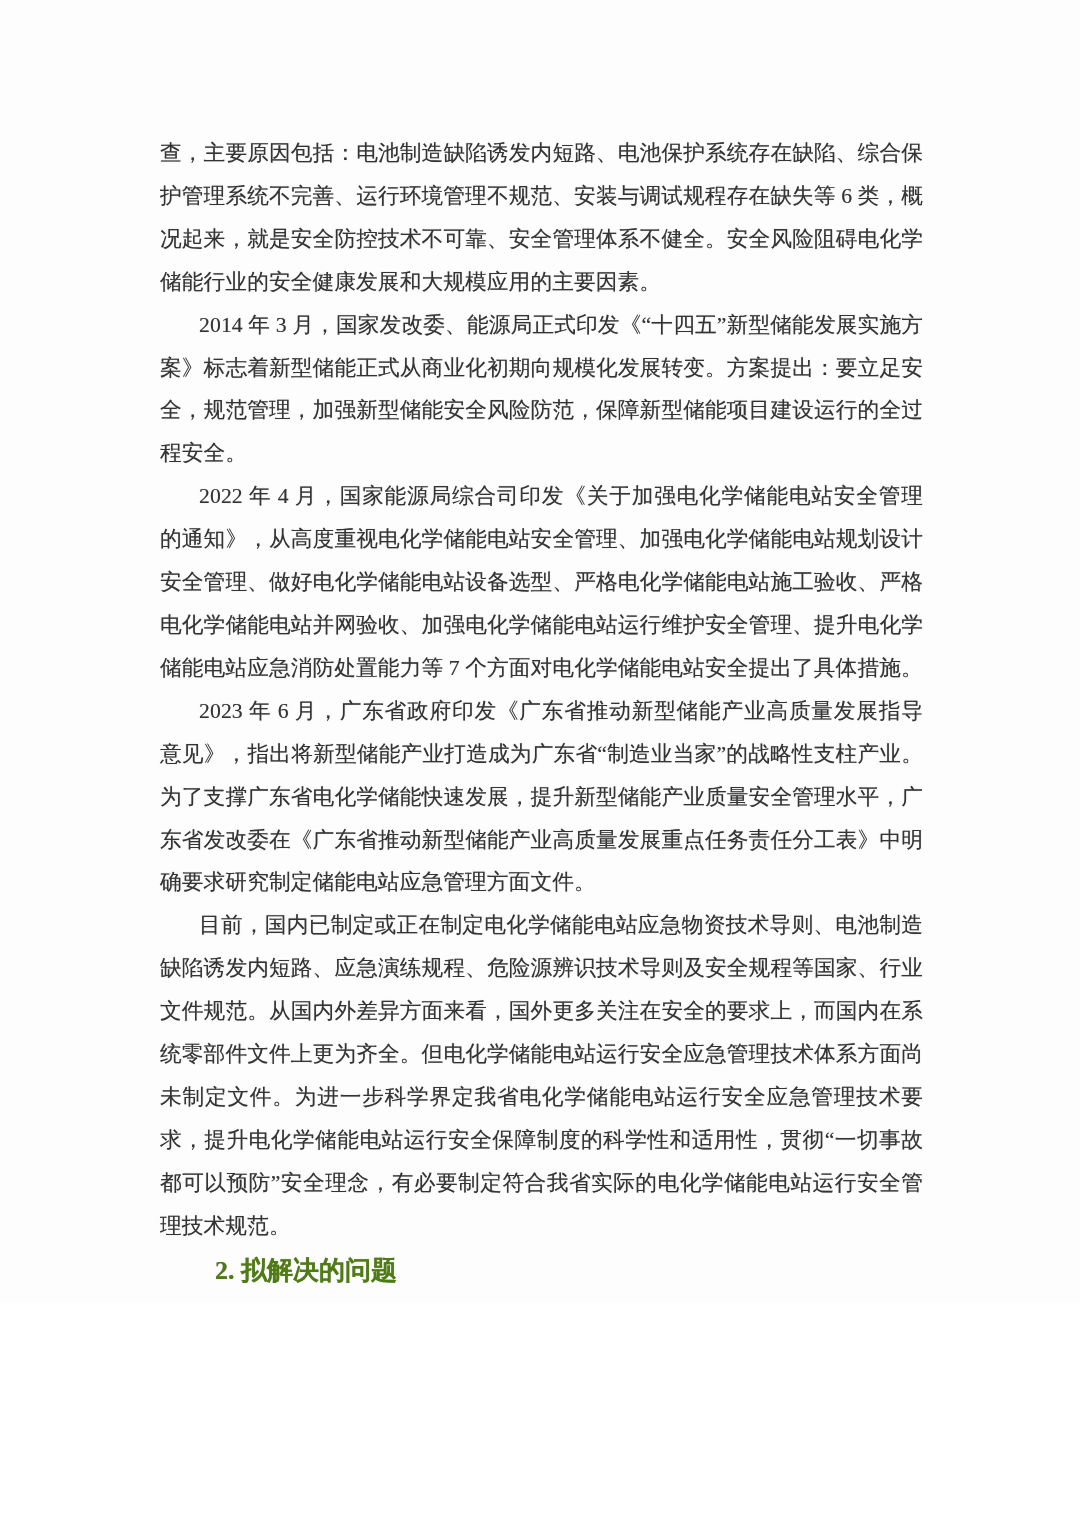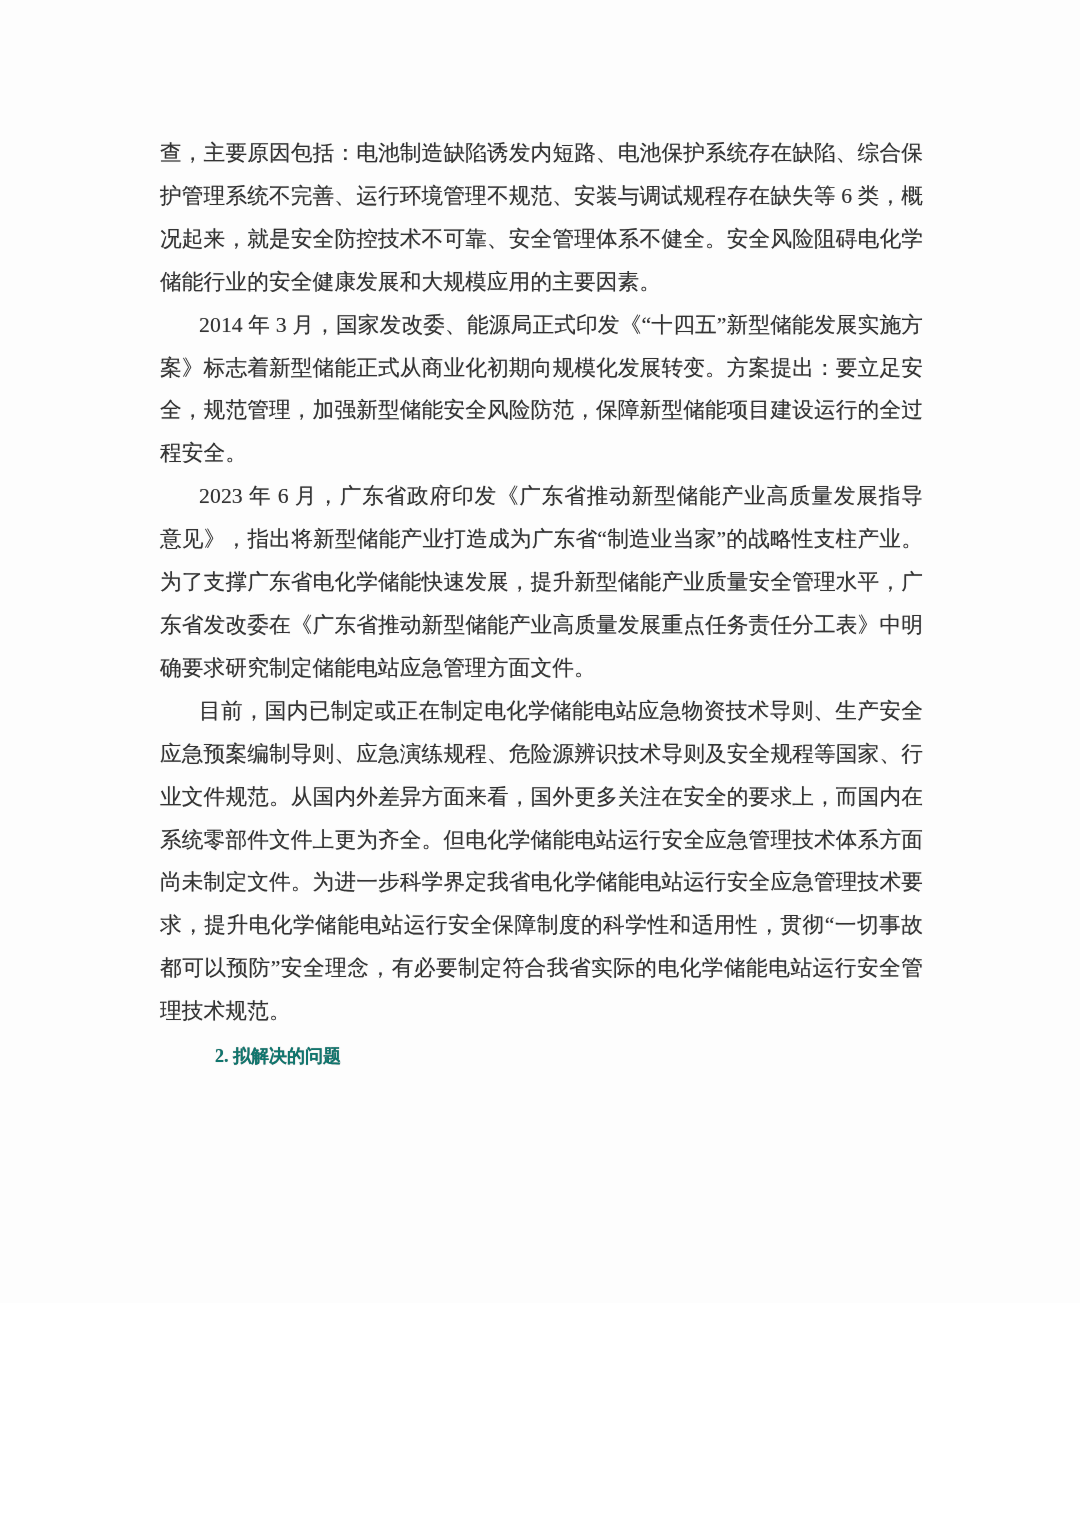--- a/index.html
+++ b/index.html
@@ -31,24 +31,24 @@
     text-indent: 39px;
     letter-spacing: 0.1px;
     text-shadow: 0 0 0.8px rgba(70, 70, 70, 0.55);
     word-break: break-all;
   }
   .para.no-indent {
     text-indent: 0;
   }
   .heading {
     margin: 2px 0 2px 55px;
-    font-size: 18px;
+    font-size: 26px;
     line-height: 42.9px;
     font-weight: 700;
-    color: #0f766e;
+    color: #4d7c0f;
     text-shadow: 0 0 0.8px rgba(50, 50, 50, 0.6);
   }
   .page-number {
     position: absolute;
     top: 1402px;
     left: 0;
     width: 100%;
     text-align: center;
     font-size: 24px;
     line-height: 30px;
@@ -56,18 +56,19 @@
     text-shadow: 0 0 0.8px rgba(70, 70, 70, 0.5);
   }
 </style>
 </head>
 <body>
 
 <div class="page">
   <div class="content">
     <p class="para no-indent">查，主要原因包括：电池制造缺陷诱发内短路、电池保护系统存在缺陷、综合保护管理系统不完善、运行环境管理不规范、安装与调试规程存在缺失等 6 类，概况起来，就是安全防控技术不可靠、安全管理体系不健全。安全风险阻碍电化学储能行业的安全健康发展和大规模应用的主要因素。</p>
     <p class="para">2014 年 3 月，国家发改委、能源局正式印发《“十四五”新型储能发展实施方案》标志着新型储能正式从商业化初期向规模化发展转变。方案提出：要立足安全，规范管理，加强新型储能安全风险防范，保障新型储能项目建设运行的全过程安全。</p>
+    <p class="para">2022 年 4 月，国家能源局综合司印发《关于加强电化学储能电站安全管理的通知》，从高度重视电化学储能电站安全管理、加强电化学储能电站规划设计安全管理、做好电化学储能电站设备选型、严格电化学储能电站施工验收、严格电化学储能电站并网验收、加强电化学储能电站运行维护安全管理、提升电化学储能电站应急消防处置能力等 7 个方面对电化学储能电站安全提出了具体措施。</p>
     <p class="para">2023 年 6 月，广东省政府印发《广东省推动新型储能产业高质量发展指导意见》，指出将新型储能产业打造成为广东省“制造业当家”的战略性支柱产业。为了支撑广东省电化学储能快速发展，提升新型储能产业质量安全管理水平，广东省发改委在《广东省推动新型储能产业高质量发展重点任务责任分工表》中明确要求研究制定储能电站应急管理方面文件。</p>
-    <p class="para">目前，国内已制定或正在制定电化学储能电站应急物资技术导则、生产安全应急预案编制导则、应急演练规程、危险源辨识技术导则及安全规程等国家、行业文件规范。从国内外差异方面来看，国外更多关注在安全的要求上，而国内在系统零部件文件上更为齐全。但电化学储能电站运行安全应急管理技术体系方面尚未制定文件。为进一步科学界定我省电化学储能电站运行安全应急管理技术要求，提升电化学储能电站运行安全保障制度的科学性和适用性，贯彻“一切事故都可以预防”安全理念，有必要制定符合我省实际的电化学储能电站运行安全管理技术规范。</p>
+    <p class="para">目前，国内已制定或正在制定电化学储能电站应急物资技术导则、电池制造缺陷诱发内短路、应急演练规程、危险源辨识技术导则及安全规程等国家、行业文件规范。从国内外差异方面来看，国外更多关注在安全的要求上，而国内在系统零部件文件上更为齐全。但电化学储能电站运行安全应急管理技术体系方面尚未制定文件。为进一步科学界定我省电化学储能电站运行安全应急管理技术要求，提升电化学储能电站运行安全保障制度的科学性和适用性，贯彻“一切事故都可以预防”安全理念，有必要制定符合我省实际的电化学储能电站运行安全管理技术规范。</p>
     <h2 class="heading">2. 拟解决的问题</h2>
   </div>
   <div class="page-number">2</div>
 </div>
 
 </body></html>

